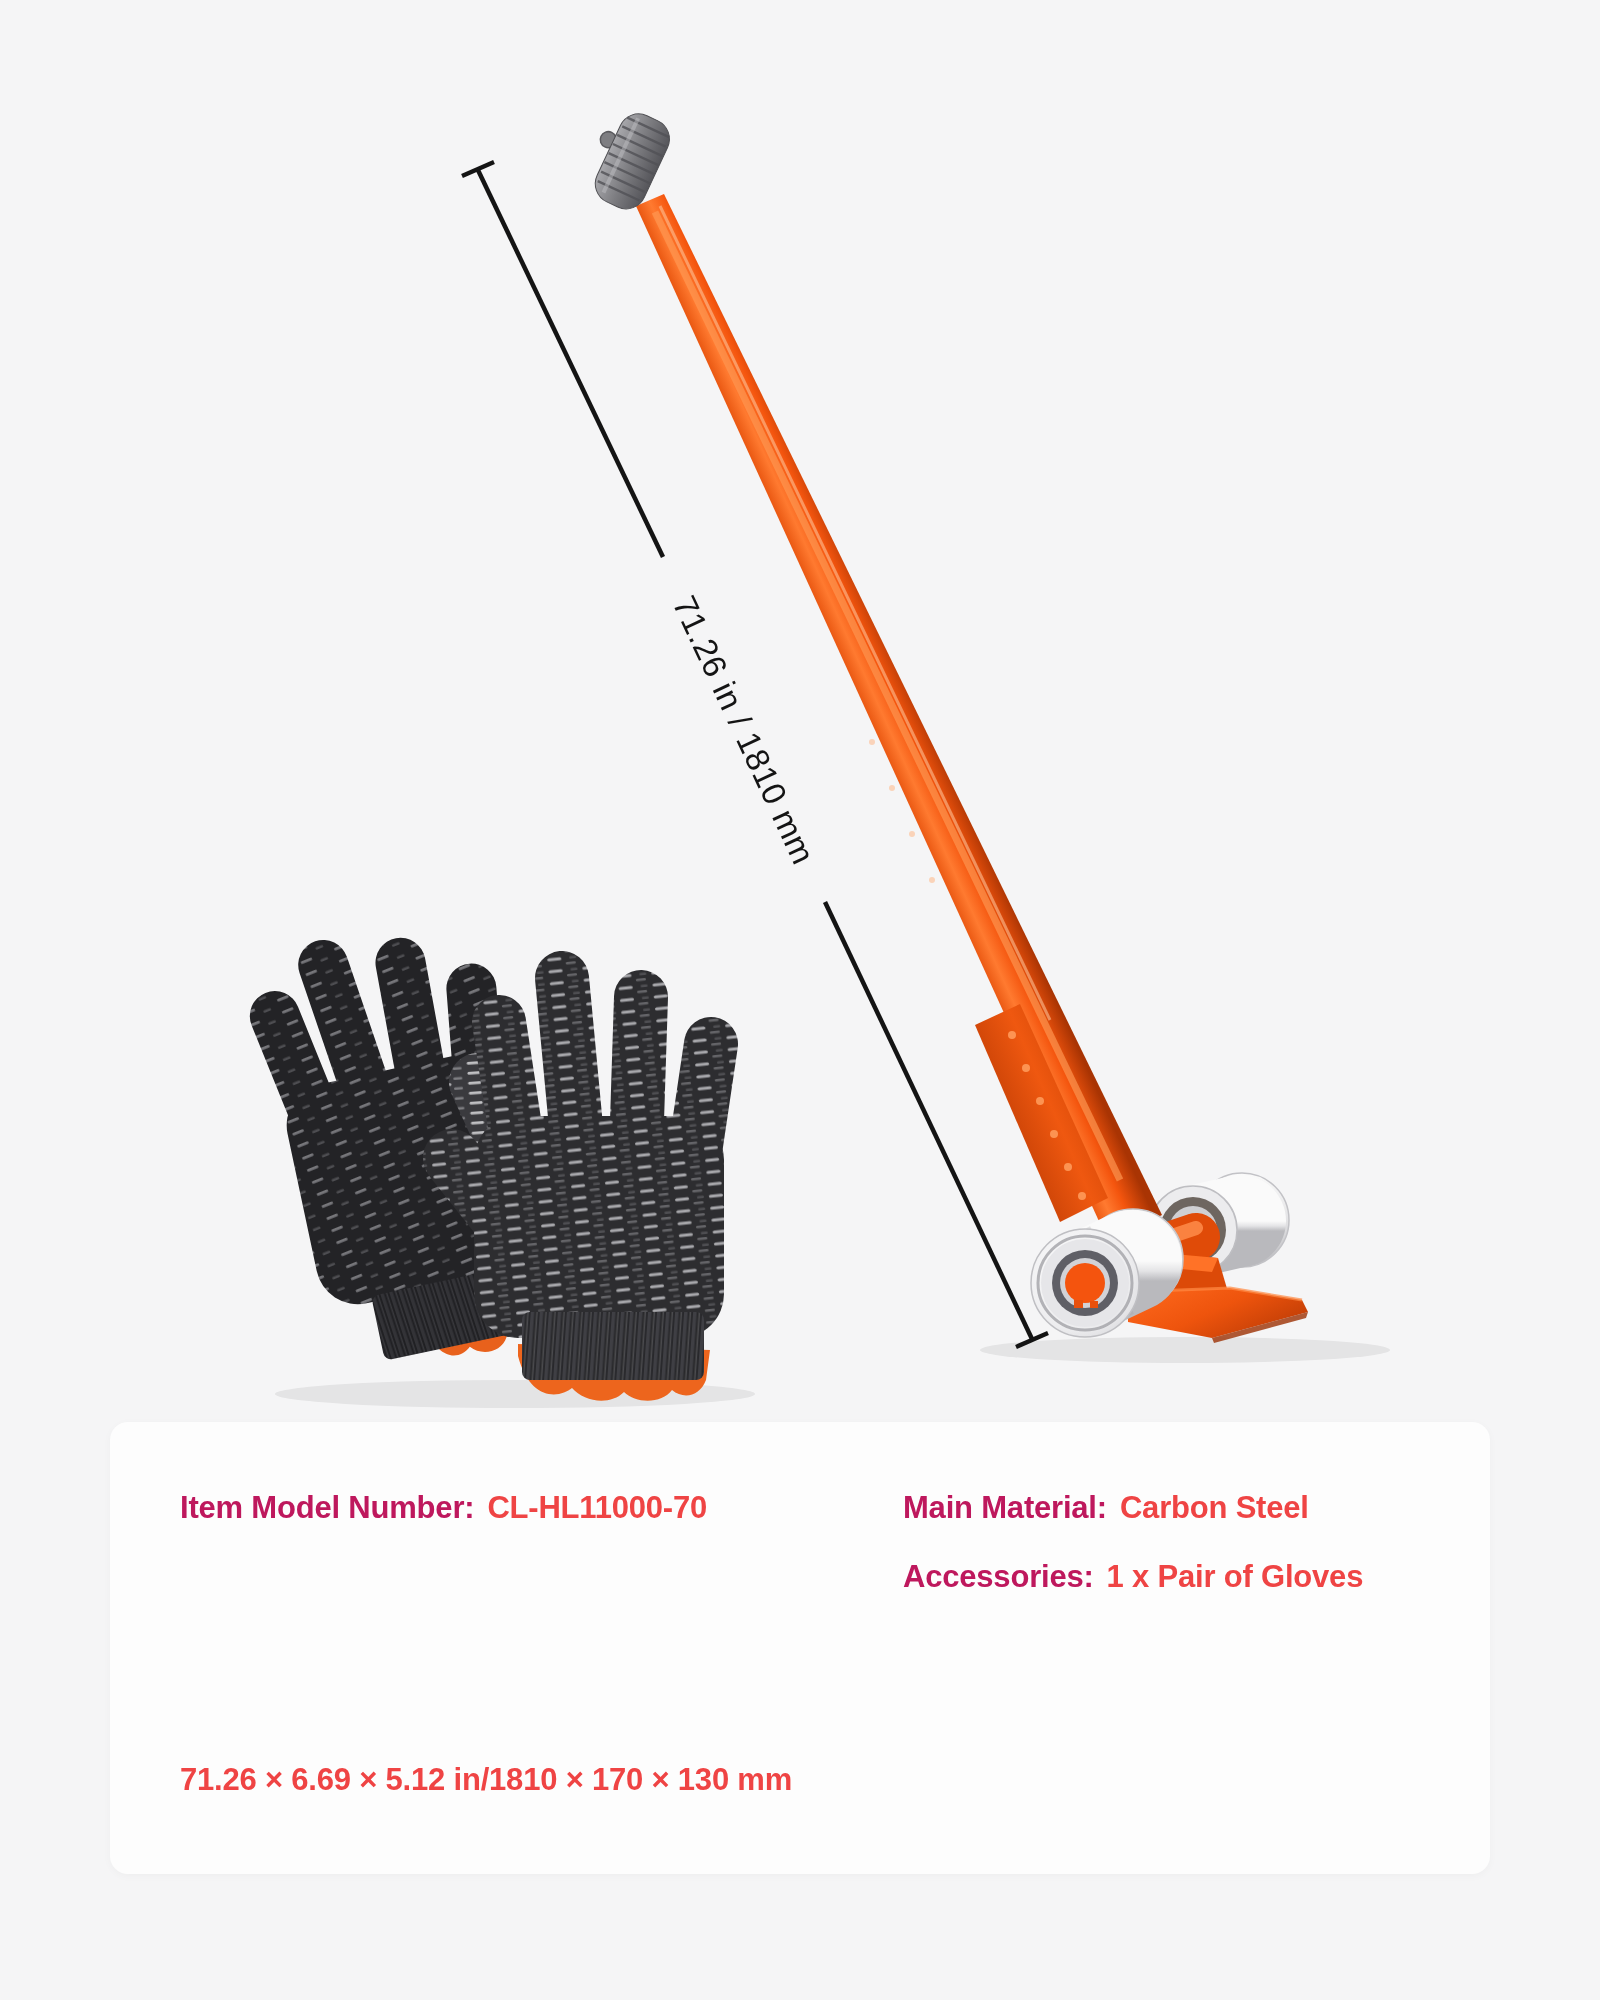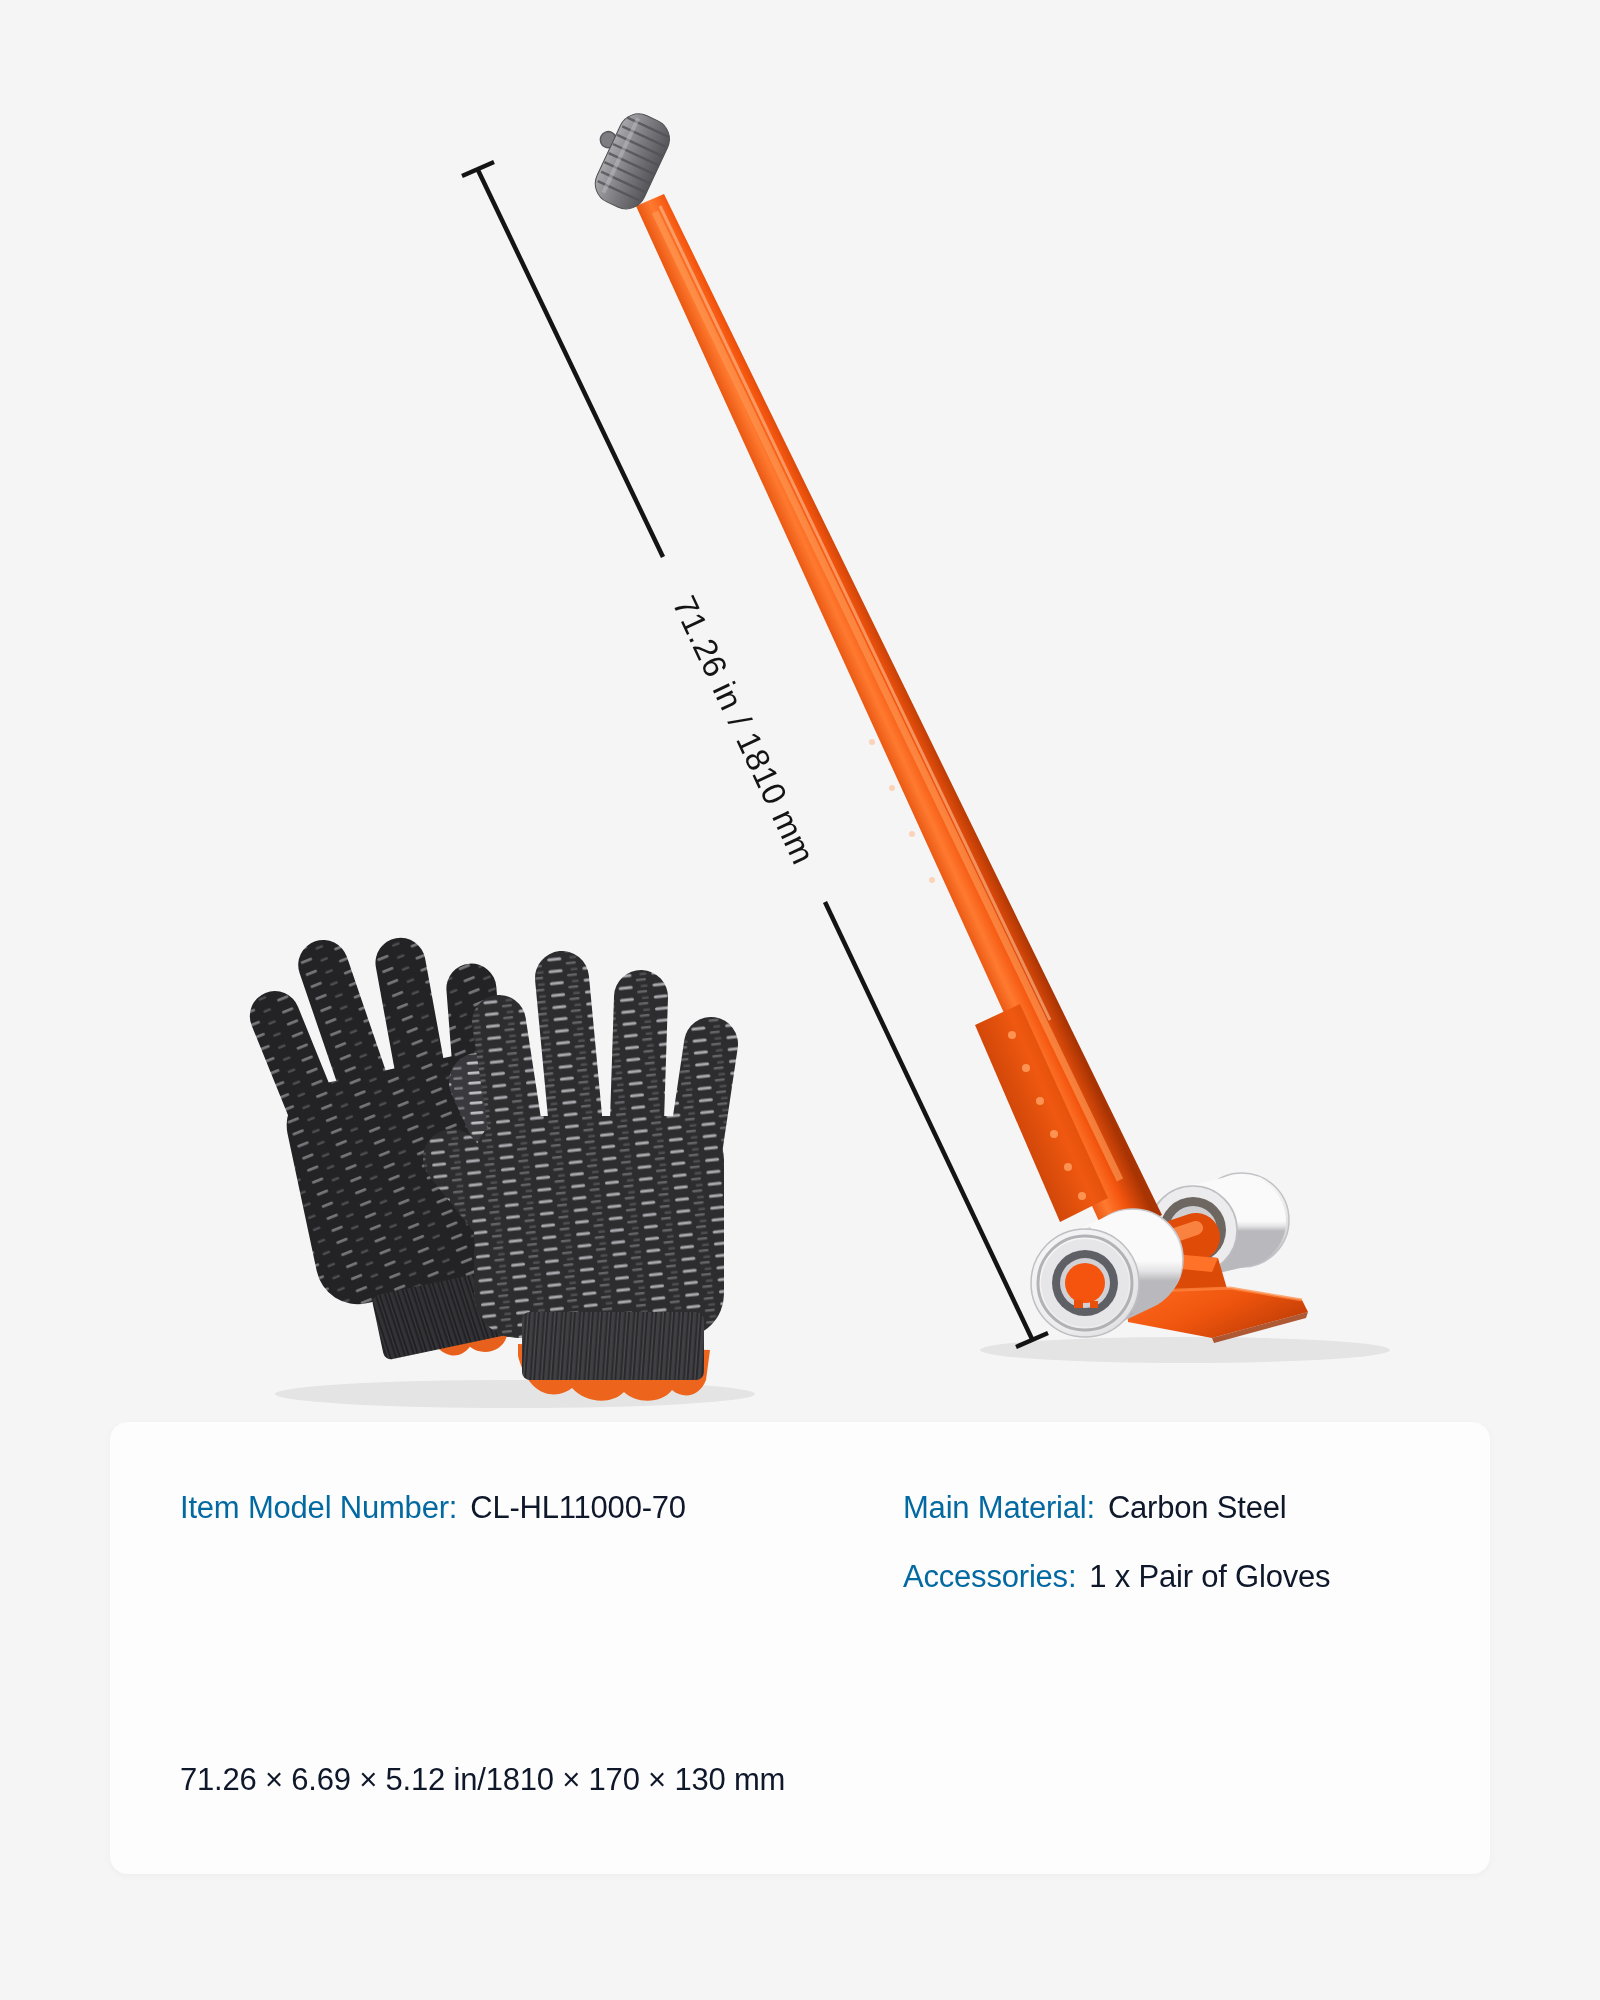--- a/index.html
+++ b/index.html
@@ -11,22 +11,22 @@
   .hero{position:absolute;left:0;top:0;width:1600px;height:1422px;}
   .spec-card{
     position:absolute;left:110px;top:1422px;width:1380px;height:452px;
     background:#fdfdfd;border-radius:18px;
     box-shadow:0 2px 8px rgba(0,0,0,0.03);
   }
   .spec-row{
     position:absolute;display:flex;align-items:baseline;gap:13px;
     font-size:31px;line-height:38px;white-space:nowrap;
   }
-  .spec-label{color:#0369a1;font-weight:400;letter-spacing:-0.2px;}
-  .spec-value{color:#0f172a;font-weight:400;letter-spacing:-0.2px;}
+  .spec-label{color:#be185d;font-weight:700;letter-spacing:-0.2px;}
+  .spec-value{color:#ef4444;font-weight:700;letter-spacing:-0.2px;}
   svg text{font-family:"Liberation Sans", sans-serif;}
 </style>
 </head>
 <body>
 
 <div class="stage">
 
   <svg class="hero" viewBox="0 0 1600 1422">
     <defs>
       <linearGradient id="shaftG" gradientUnits="userSpaceOnUse" x1="857" y1="737" x2="923" y2="707">

